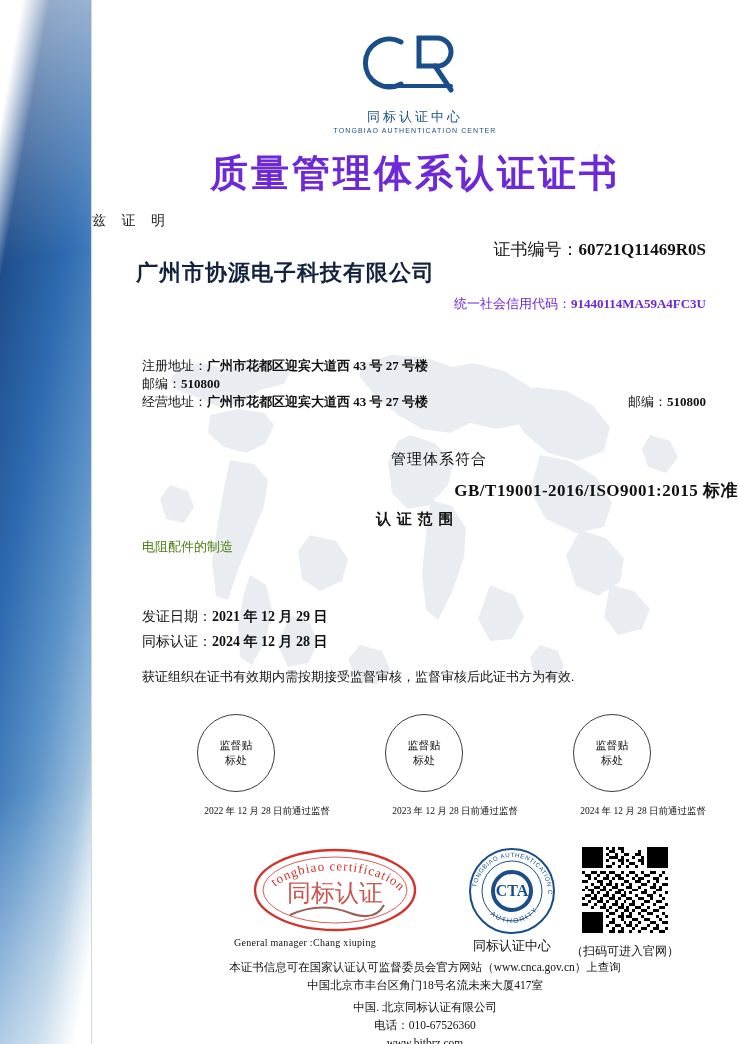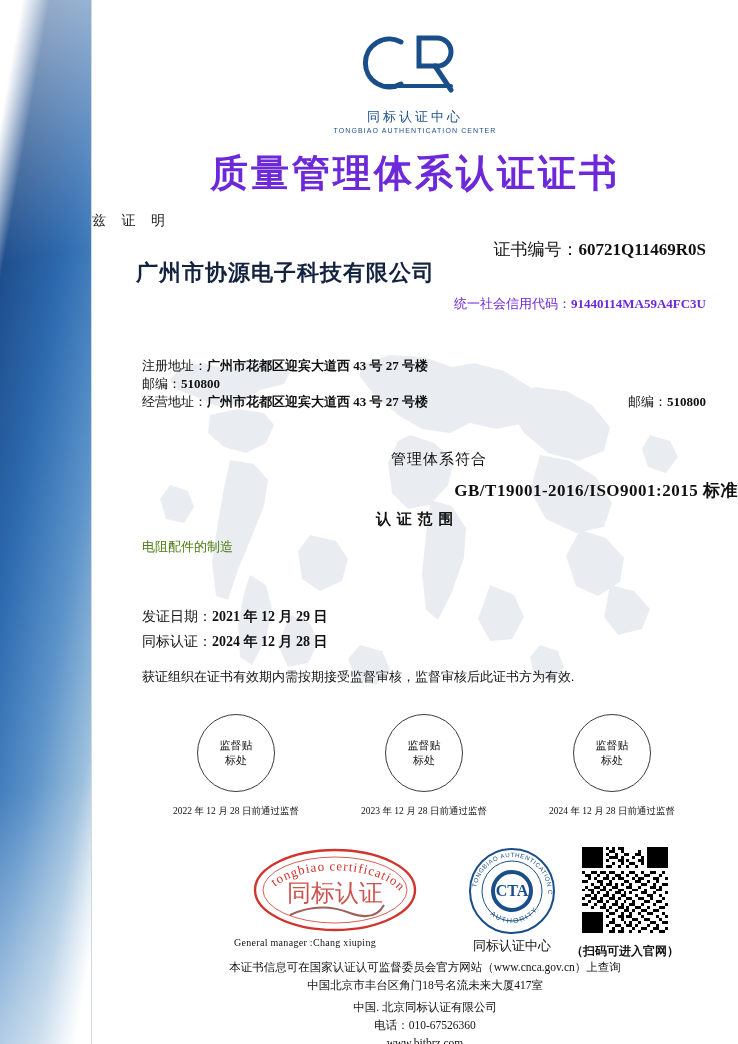--- a/index.html
+++ b/index.html
@@ -181,21 +181,21 @@
     color: #111;
   }
   .stamp-row {
     position: absolute;
     left: 50px; right: 32px; top: 714px;
     display: flex;
     justify-content: space-between;
   }
   .stamp-cell {
     width: 190px;
-    text-align: center;
+    text-align: right;
   }
   .stamp-circle {
     width: 76px; height: 76px;
     margin: 0 auto;
     border: 1px solid #3c3c3c;
     border-radius: 50%;
     display: flex;
     flex-direction: column;
     align-items: center;
     justify-content: center;
@@ -238,21 +238,20 @@
     width: 140px;
     text-align: center;
     font-size: 13px;
     color: #111;
   }
   .qr-wrap {
     position: absolute;
     right: 6px; top: 2px;
     width: 150px;
     text-align: center;
-    font-weight: bold;
   }
   .qr {
     width: 86px; height: 86px;
     margin: 0 auto;
   }
   .qr-caption {
     margin-top: 6px;
     font-size: 12px;
     color: #111;
   }

